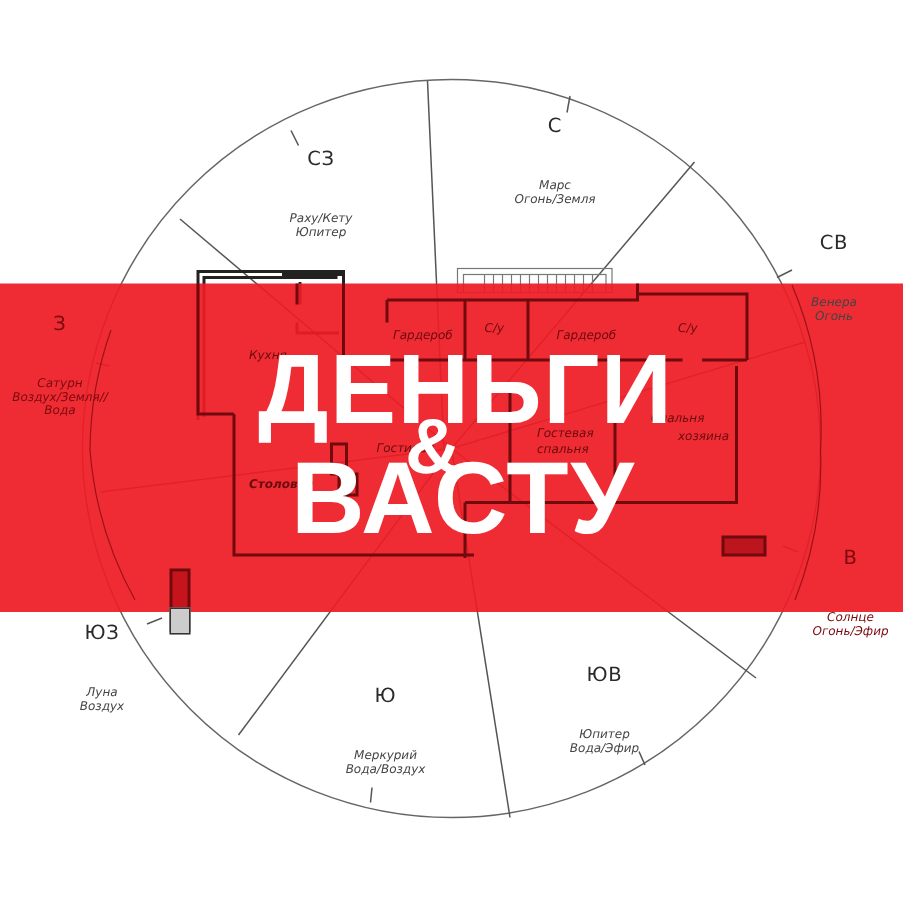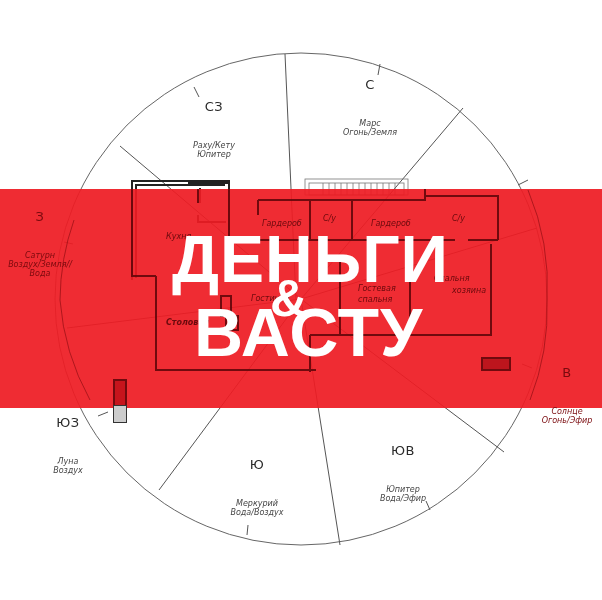--- a/index.html
+++ b/index.html
@@ -127,20 +127,25 @@
     <div class="planet">Раху/Кету</div>
     <div class="element">Юпитер</div>
   </div>
 
   <div class="sector-label" style="left:330px;top:78px;width:80px;">
     <div class="dir">С</div>
     <div class="planet">Марс</div>
     <div class="element">Огонь/Земля</div>
   </div>
 
+  <div class="sector-label" style="left:526px;top:156px;width:60px;">
+    <div class="dir">СВ</div>
+    <div class="planet">Венера</div>
+    <div class="element">Огонь</div>
+  </div>
 
   <div class="sector-label on-red" style="left:2px;top:210px;width:76px;">
     <div class="dir">З</div>
     <div class="planet">Сатурн</div>
     <div class="element">Воздух/Земля//</div>
     <div class="element">Вода</div>
   </div>
 
   <div class="sector-label on-red" style="left:532px;top:366px;width:70px;">
     <div class="dir">В</div>

